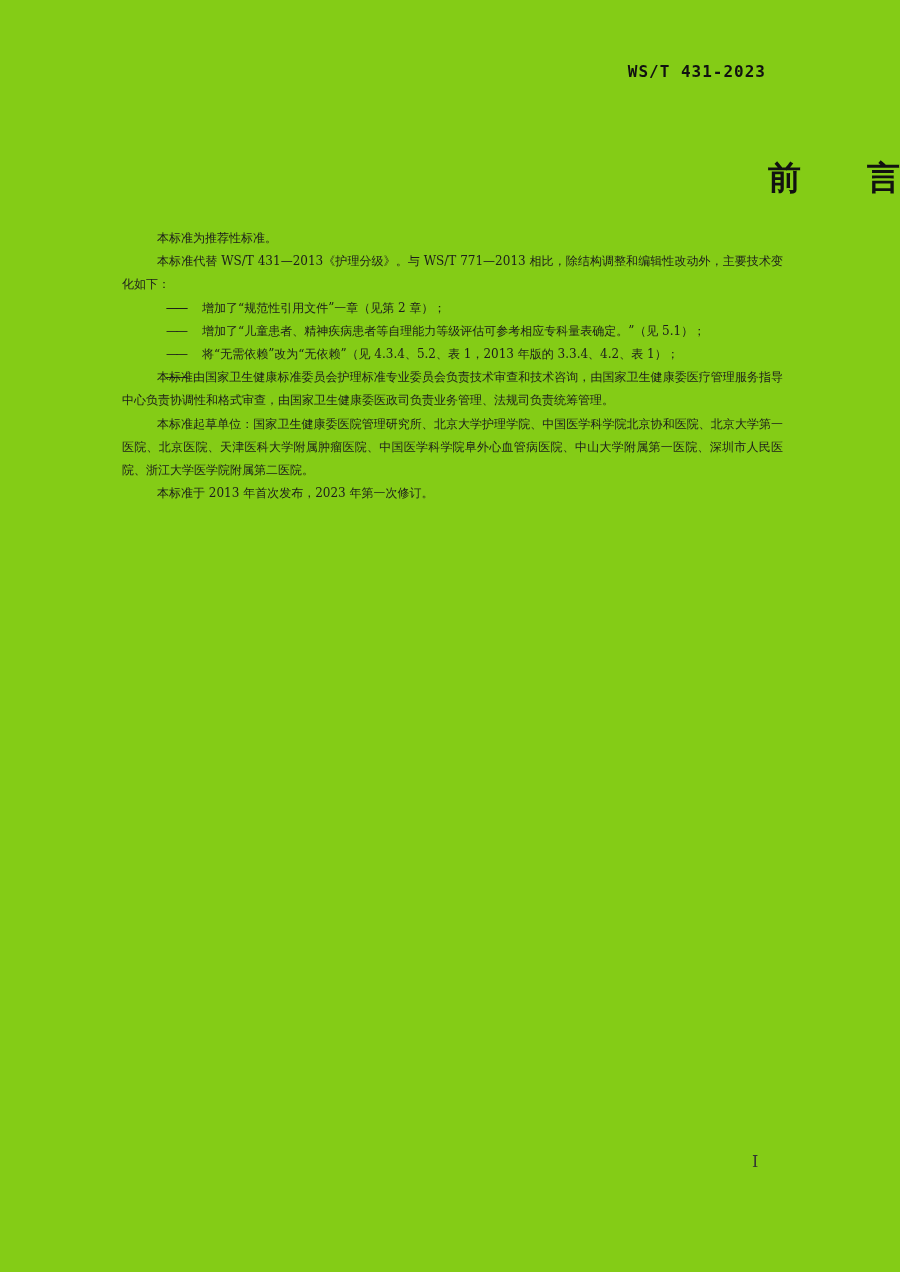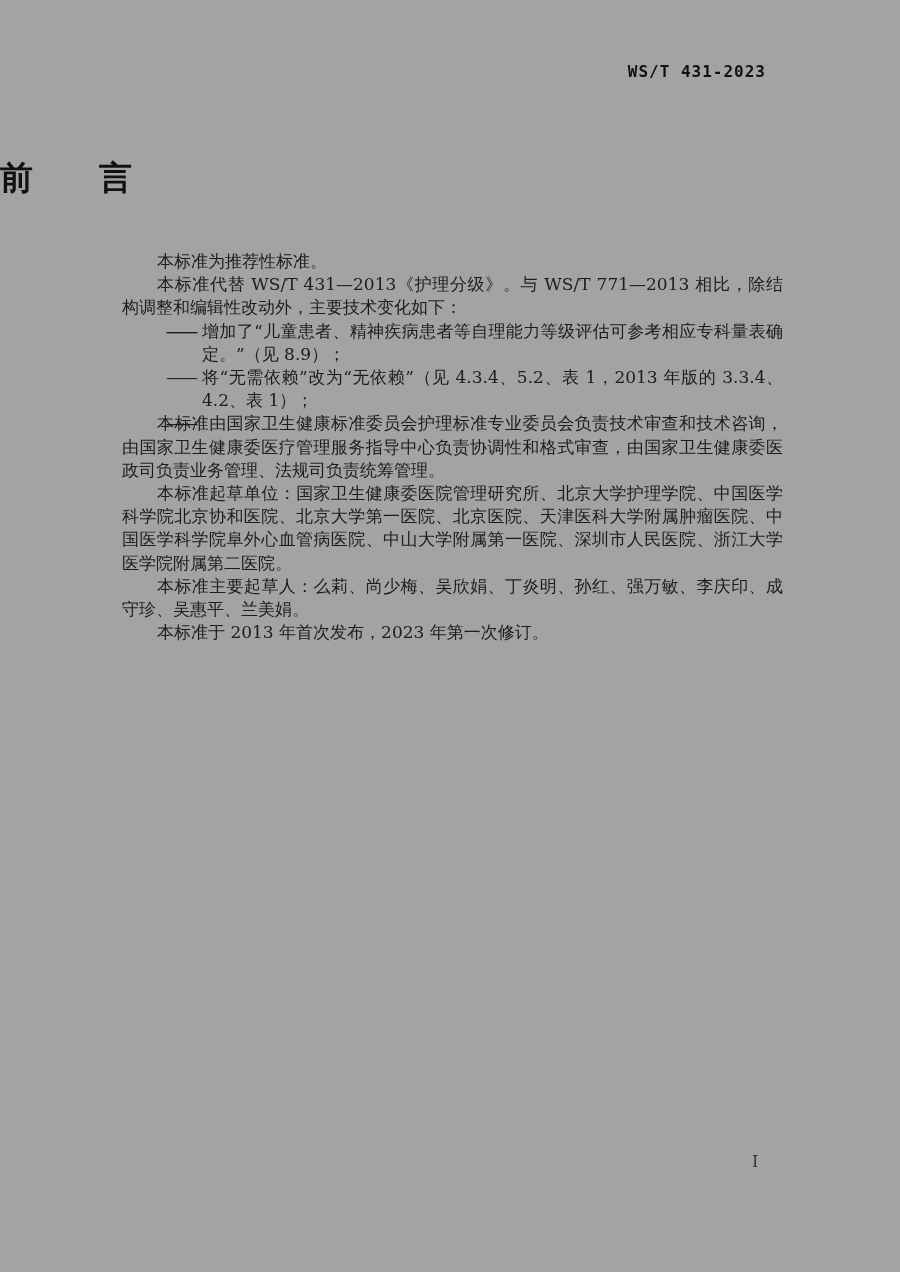--- a/index.html
+++ b/index.html
@@ -4,53 +4,53 @@
 <style>
   html, body {
     margin: 0;
     padding: 0;
     background: #ffffff;
   }
   .page {
     position: relative;
     width: 900px;
     height: 1272px;
-    background: #a3a3a3;
+    background: #84cc16;
     overflow: hidden;
     color: #1c1c1c;
     font-family: "DejaVu Serif", "Liberation Serif", serif;
   }
   .std-code {
     position: absolute;
     top: 62px;
     right: 134px;
     font-family: "DejaVu Sans Mono", "Liberation Mono", monospace;
     font-weight: bold;
     font-size: 16px;
     letter-spacing: 1px;
     color: #111;
   }
   .doc-title {
     position: absolute;
     top: 156px;
     left: 0;
     width: 100%;
-    text-align: left;
+    text-align: right;
     margin: 0;
     font-family: "DejaVu Sans", "Liberation Sans", sans-serif;
     font-weight: bold;
     font-size: 33px;
     color: #111;
   }
   .body-block {
     position: absolute;
-    top: 250px;
+    top: 227px;
     left: 122px;
     width: 661px;
-    font-size: 17px;
+    font-size: 12px;
     line-height: 23.2px;
     text-align: justify;
   }
   .body-block p {
     margin: 0;
     padding: 0;
     text-indent: 35px;
   }
   .change-item {
     position: relative;
@@ -85,45 +85,45 @@
     <p>本标准为推荐性标准。</p>
 
     <p>本标准代替 WS/T 431—2013《护理分级》。与 WS/T 771—2013 相比，除结构调整和编辑性改动外，主要技术变化如下：</p>
 
     <div class="change-item">
       <span class="dash">——</span>
     </div>
 
     <div class="change-item">
       <span class="dash">——</span>
+      <span>增加了“规范性引用文件”一章（见第 2 章）；</span>
     </div>
 
     <div class="change-item">
       <span class="dash">——</span>
-      <span>增加了“儿童患者、精神疾病患者等自理能力等级评估可参考相应专科量表确定。”（见 8.9）；</span>
+      <span>增加了“儿童患者、精神疾病患者等自理能力等级评估可参考相应专科量表确定。”（见 5.1）；</span>
     </div>
 
     <div class="change-item">
       <span class="dash">——</span>
       <span>将“无需依赖”改为“无依赖”（见 4.3.4、5.2、表 1，2013 年版的 3.3.4、4.2、表 1）；</span>
     </div>
 
     <div class="change-item">
       <span class="dash">——</span>
     </div>
 
     <div class="change-item">
       <span class="dash">——</span>
     </div>
 
     <p>本标准由国家卫生健康标准委员会护理标准专业委员会负责技术审查和技术咨询，由国家卫生健康委医疗管理服务指导中心负责协调性和格式审查，由国家卫生健康委医政司负责业务管理、法规司负责统筹管理。</p>
 
     <p>本标准起草单位：国家卫生健康委医院管理研究所、北京大学护理学院、中国医学科学院北京协和医院、北京大学第一医院、北京医院、天津医科大学附属肿瘤医院、中国医学科学院阜外心血管病医院、中山大学附属第一医院、深圳市人民医院、浙江大学医学院附属第二医院。</p>
 
-    <p>本标准主要起草人：么莉、尚少梅、吴欣娟、丁炎明、孙红、强万敏、李庆印、成守珍、吴惠平、兰美娟。</p>
 
     <p>本标准于 2013 年首次发布，2023 年第一次修订。</p>
 
   </div>
 
   <div class="page-number">I</div>
 
 </div>
 
 </body></html>

